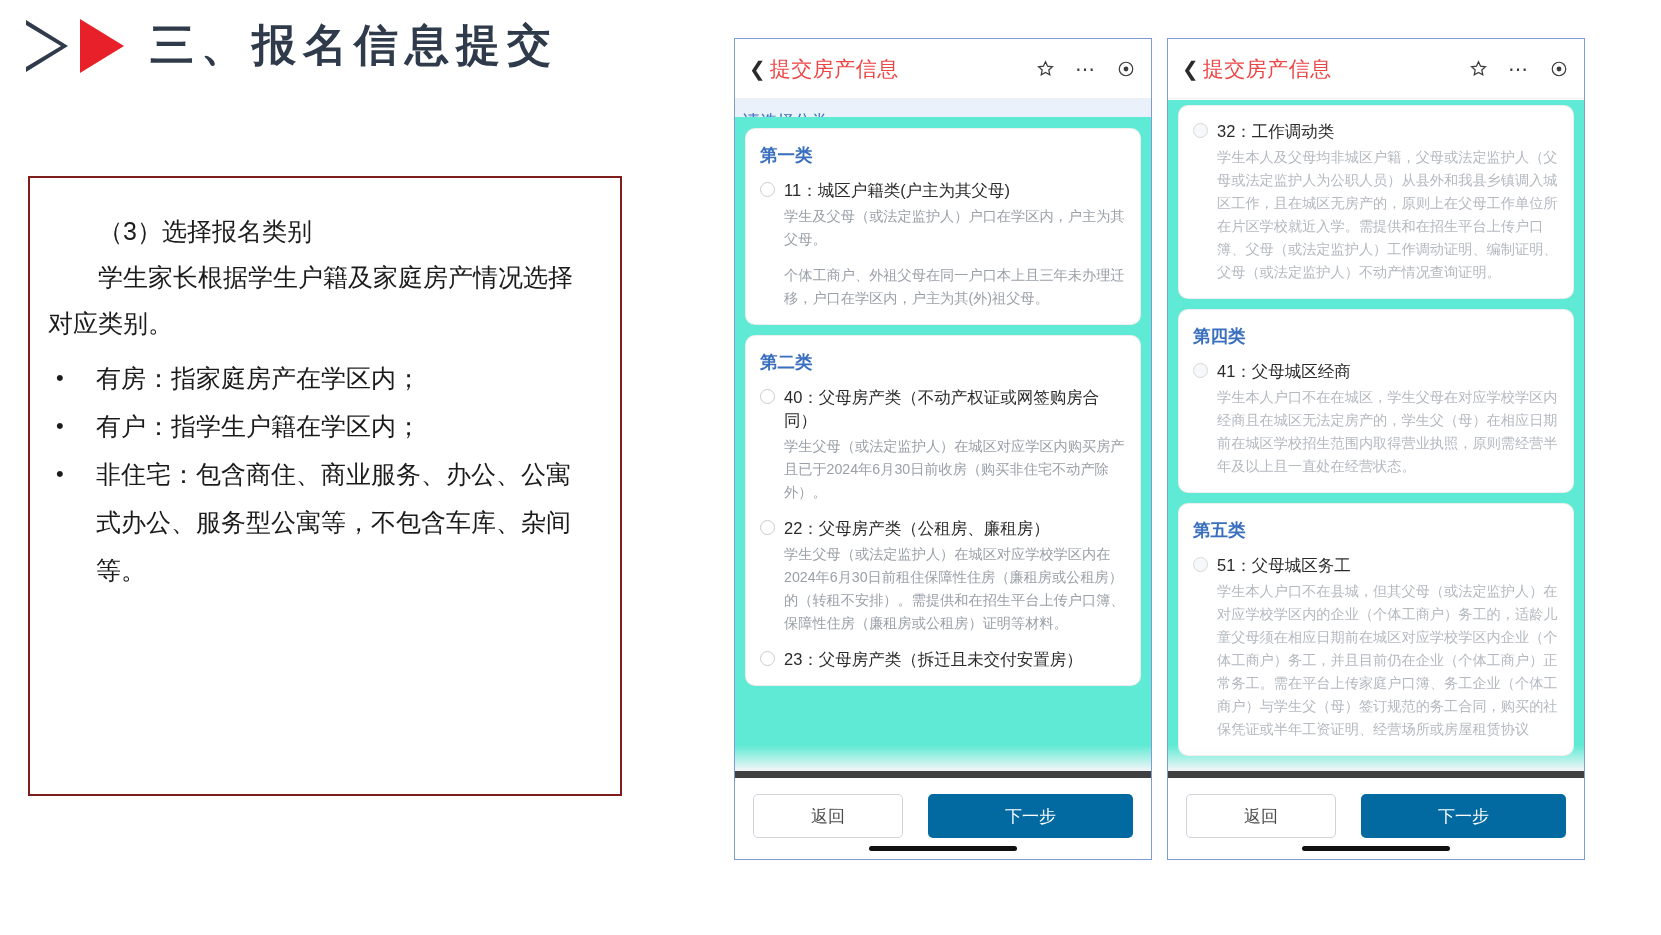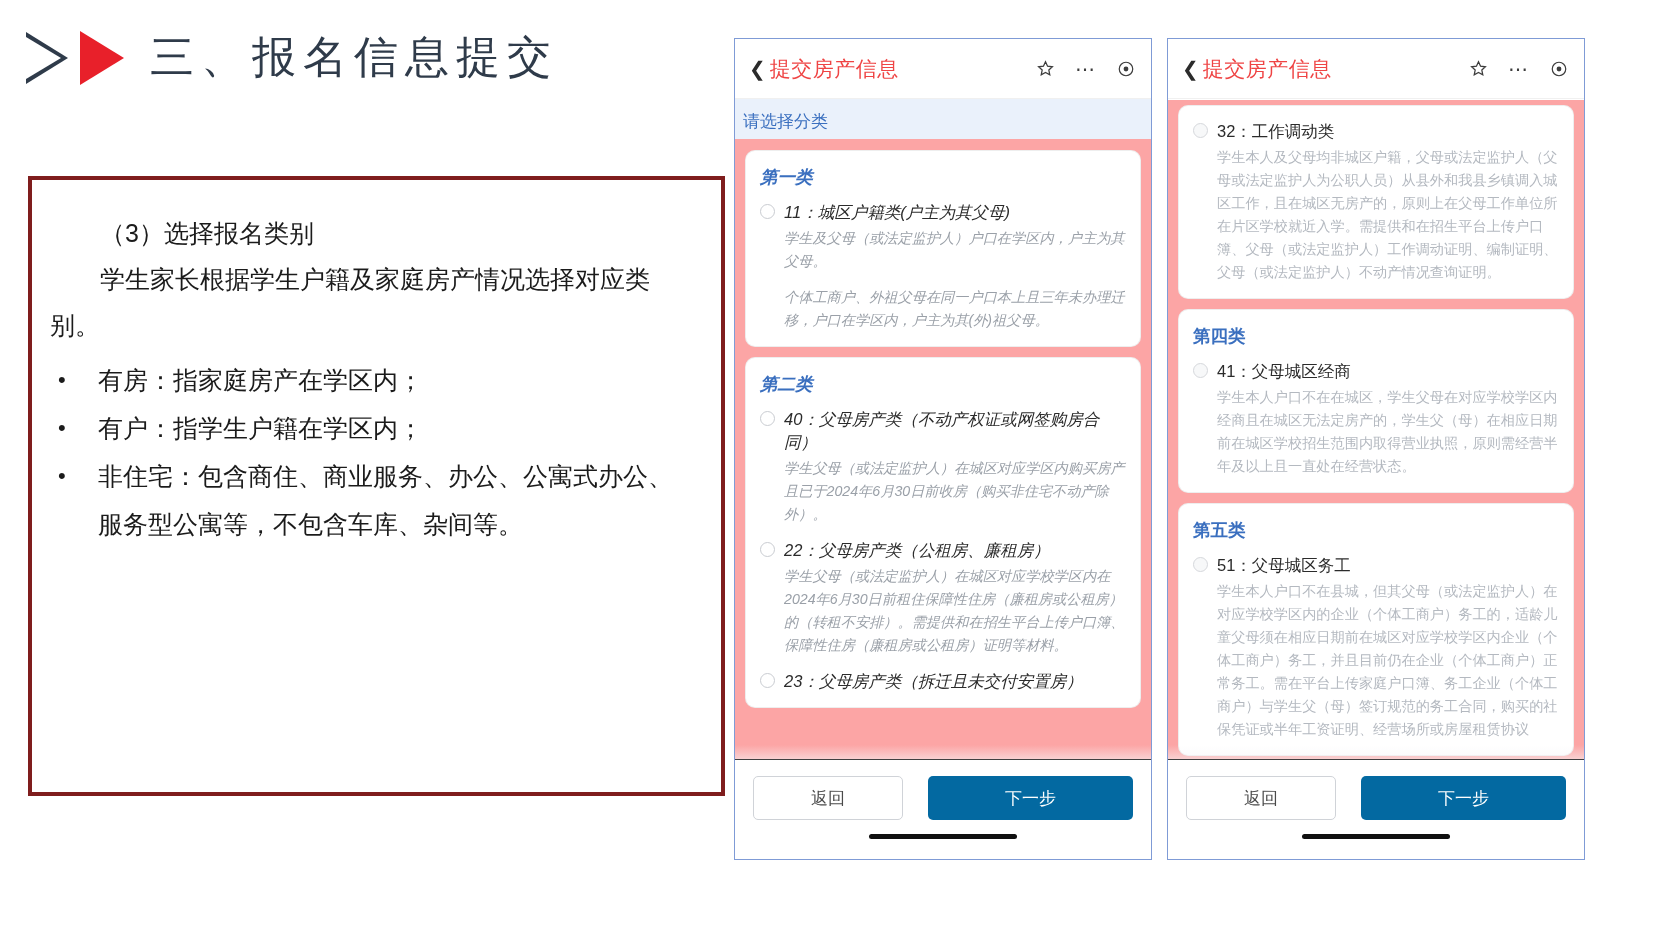--- a/index.html
+++ b/index.html
@@ -15,24 +15,25 @@
 
   
   .slide-left {
     position: absolute;
     left: 0; top: 0;
     width: 740px; height: 935px;
   }
 
   .slide-title-row {
     position: absolute;
-    left: 26px; top: 28px;
+    left: 26px; top: 16px;
     display: flex;
     align-items: center;
     gap: 26px;
+    font-weight: bold;
   }
   .tri-outline {
     width: 0; height: 0;
     border-left: 42px solid #2f3b4a;
     border-top: 26px solid transparent;
     border-bottom: 26px solid transparent;
     position: relative;
   }
   .tri-outline::after {
     content: "";
@@ -53,22 +54,22 @@
   .slide-title {
     font-size: 44px;
     color: #2f3b4a;
     letter-spacing: 7px;
     white-space: nowrap;
   }
 
   .red-box {
     position: absolute;
     left: 28px; top: 176px;
-    width: 697px; height: 620px;
-    border: 4px solid #7f1d1d;
+    width: 594px; height: 620px;
+    border: 2px solid #7f1d1d;
     background: #ffffff;
     padding: 30px 26px 0 18px;
   }
   .para {
     font-size: 25px;
     color: #1b1b1b;
     line-height: 46px;
     margin: 0;
   }
   .para.indent { text-indent: 50px; }
@@ -141,21 +142,21 @@
     color: #3a6fbf;
     font-size: 17px;
     padding: 11px 8px;
   }
 
   .phone-body {
     position: absolute;
     left: 0; right: 0;
     top: 61px;
     bottom: 88px;
-    background: #fca5a5;
+    background: #5eead4;
     overflow: hidden;
   }
   .scroll-inner { padding: 0 0 6px 0; }
 
   .card {
     background: #ffffff;
     border-radius: 9px;
     margin: 12px 11px;
     padding: 14px 14px 12px 14px;
     box-shadow: 0 0 0 1px #eeeeee;
@@ -190,24 +191,24 @@
   .opt-desc {
     font-size: 14.2px;
     color: #9aa0a8;
     line-height: 23px;
     margin: 3px 0 0 24px;
   }
   .opt-desc.lighter { color: #b4b9c0; }
 
   .phone-footer {
     position: absolute;
-    left: 0; right: 0; bottom: 12px;
+    left: 0; right: 0; bottom: 0;
     height: 88px;
     background: #ffffff;
-    border-top: 1px solid #404040;
+    border-top: 7px solid #404040;
     display: flex;
     align-items: flex-start;
     padding: 16px 18px 0 18px;
     gap: 25px;
   }
   .btn {
     height: 44px;
     border-radius: 5px;
     font-size: 17px;
     display: flex;
@@ -283,21 +284,21 @@
         <svg width="18" height="18" viewBox="0 0 24 24" fill="none" stroke="#3c3c3c" stroke-width="1.6">
           <circle cx="12" cy="12" r="9"></circle>
             <circle cx="12" cy="12" r="3.2" fill="#3c3c3c" stroke="none"></circle>
         </svg>
       </span>
     </span>
   </div>
 
   <div class="section-hint">请选择分类</div>
 
-  <div class="phone-body" style="top:100px;font-style:italic;">
+  <div class="phone-body" style="top:78px;">
     <div class="scroll-inner">
 
       <div class="card">
         <div class="card-title">第一类</div>
 
         <div class="opt">
           <div class="opt-head">
             <span class="radio"></span>
             <span class="opt-label">11：城区户籍类(户主为其父母)</span>
           </div>

